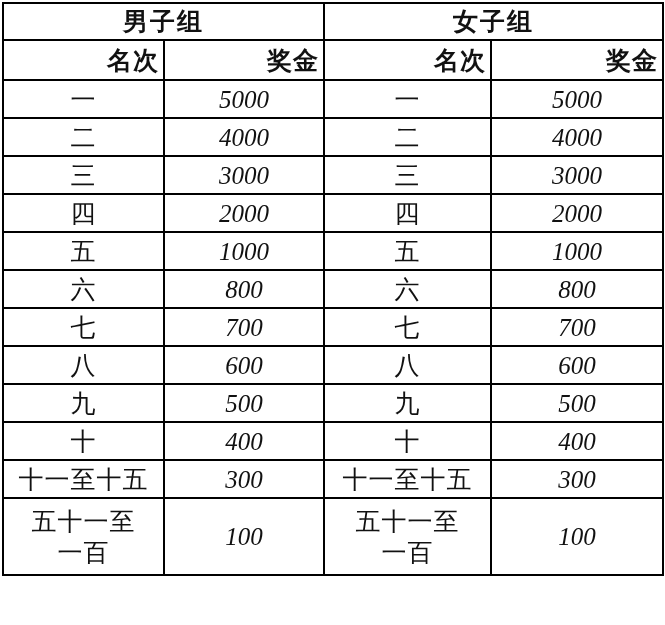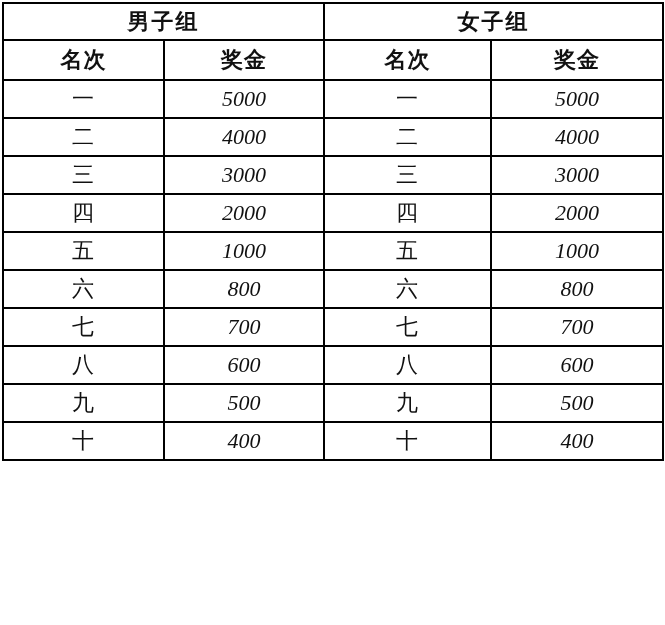--- a/index.html
+++ b/index.html
@@ -24,33 +24,34 @@
   }
   table.prize-table col.c-rank-men   { width: 161px; }
   table.prize-table col.c-prize-men  { width: 160px; }
   table.prize-table col.c-rank-women { width: 167px; }
   table.prize-table col.c-prize-women{ width: 172px; }
   table.prize-table th,
   table.prize-table td {
     border: 2px solid #000000;
     text-align: center;
     vertical-align: middle;
-    font-size: 22px;
+    font-size: 25px;
     line-height: 1.25;
     padding: 2px 4px;
   }
   tr.group-header-row th {
     height: 37px;
     font-weight: bold;
     letter-spacing: 2px;
   }
   tr.col-header-row th {
     height: 40px;
     font-weight: bold;
     letter-spacing: 1px;
+    text-align: right;
   }
   tr.data-row td { height: 38px; font-weight: normal; }
   tr.data-row.tall td { height: 77px; }
   td.rank-cell { white-space: pre-line; letter-spacing: 1px; }
   td.prize-cell { letter-spacing: 0; font-style: italic; }
 </style>
 </head>
 <body>
 
 <div class="page">
@@ -125,15 +126,29 @@
         <td class="prize-cell">500</td>
         <td class="rank-cell">九</td>
         <td class="prize-cell">500</td>
       </tr>
       <tr class="data-row">
         <td class="rank-cell">十</td>
         <td class="prize-cell">400</td>
         <td class="rank-cell">十</td>
         <td class="prize-cell">400</td>
       </tr>
+      <tr class="data-row">
+        <td class="rank-cell">十一至十五</td>
+        <td class="prize-cell">300</td>
+        <td class="rank-cell">十一至十五</td>
+        <td class="prize-cell">300</td>
+      </tr>
+      <tr class="data-row tall">
+        <td class="rank-cell">五十一至
+一百</td>
+        <td class="prize-cell">100</td>
+        <td class="rank-cell">五十一至
+一百</td>
+        <td class="prize-cell">100</td>
+      </tr>
     </tbody>
   </table>
 </div>
 
 </body></html>

